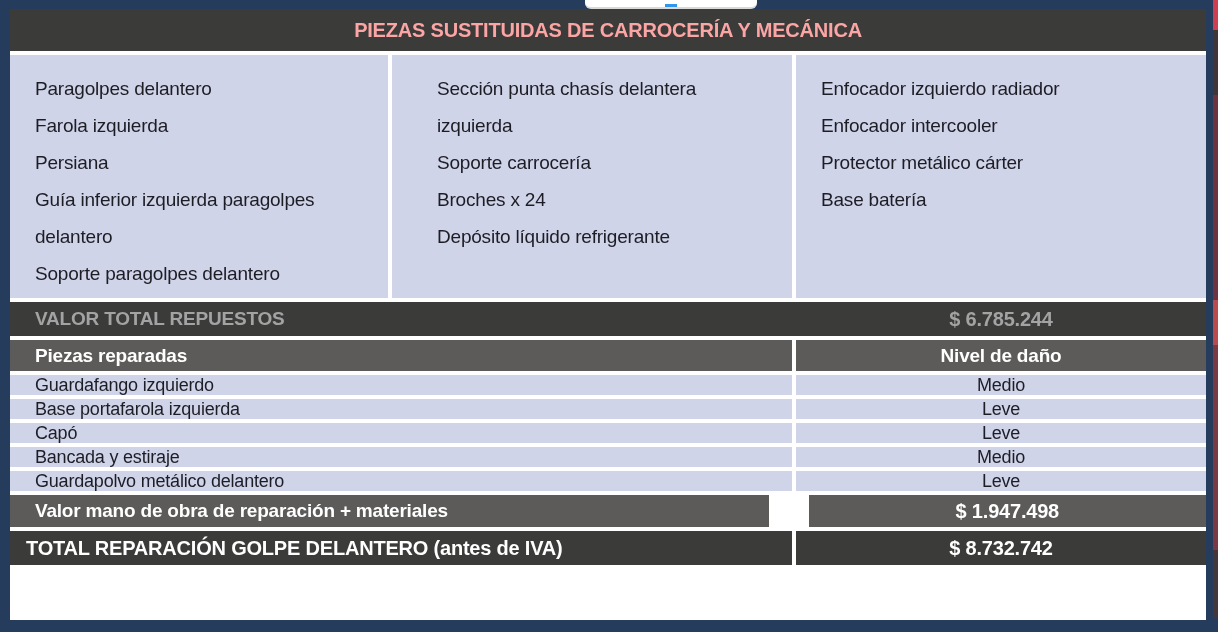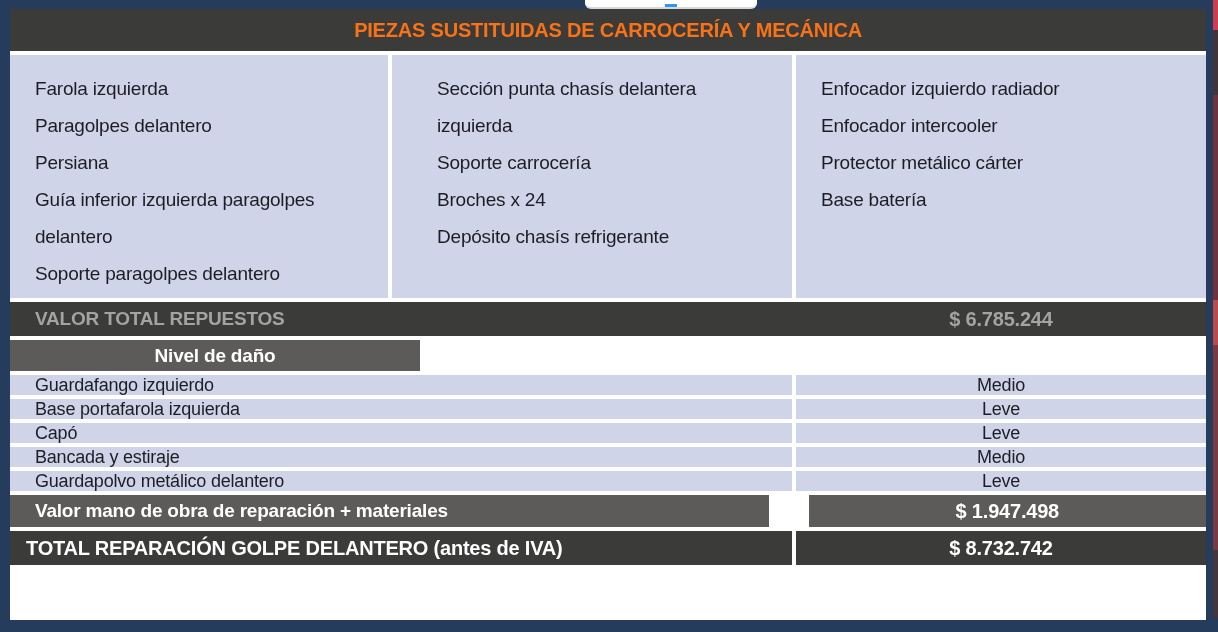--- a/index.html
+++ b/index.html
@@ -38,21 +38,21 @@
   }
   .frame{
     position:absolute;left:10px;top:9px;width:1196px;height:611px;
     background:#ffffff;
     display:flex;flex-direction:column;row-gap:4px;
   }
   .row{display:flex;column-gap:4px;flex:0 0 auto;}
   .cell-left{width:782px;display:flex;align-items:center;padding-left:25px;}
   .cell-right{width:410px;display:flex;align-items:center;justify-content:center;text-align:center;}
   .bar-title{
-    height:42px;background:var(--dark);color:#f97316;
+    height:42px;background:var(--dark);color:#fca5a5;
     display:flex;align-items:center;justify-content:center;
     font-weight:bold;font-size:20px;
   }
   .parts{height:243px;display:flex;column-gap:4px;}
   .parts .col{background:var(--lavender);padding:15px 10px 0 25px;color:var(--ink);font-size:19px;}
   .parts .col1{width:378px;}
   .parts .col2{width:400px;padding-left:45px;}
   .parts .col3{width:410px;}
   .part-item{line-height:37px;max-width:330px;}
   .dark-row{height:34px;background:var(--dark);color:#a3a3a3;font-weight:bold;}
@@ -81,46 +81,47 @@
   <span class="blue-dash"></span>
 </div>
 <div class="red-strip"></div>
 
 <div class="frame">
 
   <div class="bar-title">PIEZAS SUSTITUIDAS DE CARROCERÍA Y MECÁNICA</div>
 
   <div class="parts">
     <div class="col col1">
+      <div class="part-item">Paragolpes delantero</div>
       <div class="part-item">Farola izquierda</div>
-      <div class="part-item">Paragolpes delantero</div>
       <div class="part-item">Persiana</div>
       <div class="part-item">Guía inferior izquierda paragolpes delantero</div>
       <div class="part-item">Soporte paragolpes delantero</div>
     </div>
     <div class="col col2">
       <div class="part-item">Sección punta chasís delantera izquierda</div>
       <div class="part-item">Soporte carrocería</div>
       <div class="part-item">Broches x 24</div>
-      <div class="part-item">Depósito chasís refrigerante</div>
+      <div class="part-item">Depósito líquido refrigerante</div>
     </div>
     <div class="col col3">
       <div class="part-item">Enfocador izquierdo radiador</div>
       <div class="part-item">Enfocador intercooler</div>
       <div class="part-item">Protector metálico cárter</div>
       <div class="part-item">Base batería</div>
     </div>
   </div>
 
   <div class="row dark-row">
     <div class="cell-left">VALOR TOTAL REPUESTOS</div>
     <div class="cell-right">$ 6.785.244</div>
   </div>
 
   <div class="row gray-row">
+    <div class="cell-left">Piezas reparadas</div>
     <div class="cell-right">Nivel de daño</div>
   </div>
 
   <div class="row data-row">
     <div class="cell-left">Guardafango izquierdo</div>
     <div class="cell-right">Medio</div>
   </div>
   <div class="row data-row">
     <div class="cell-left">Base portafarola izquierda</div>
     <div class="cell-right">Leve</div>

